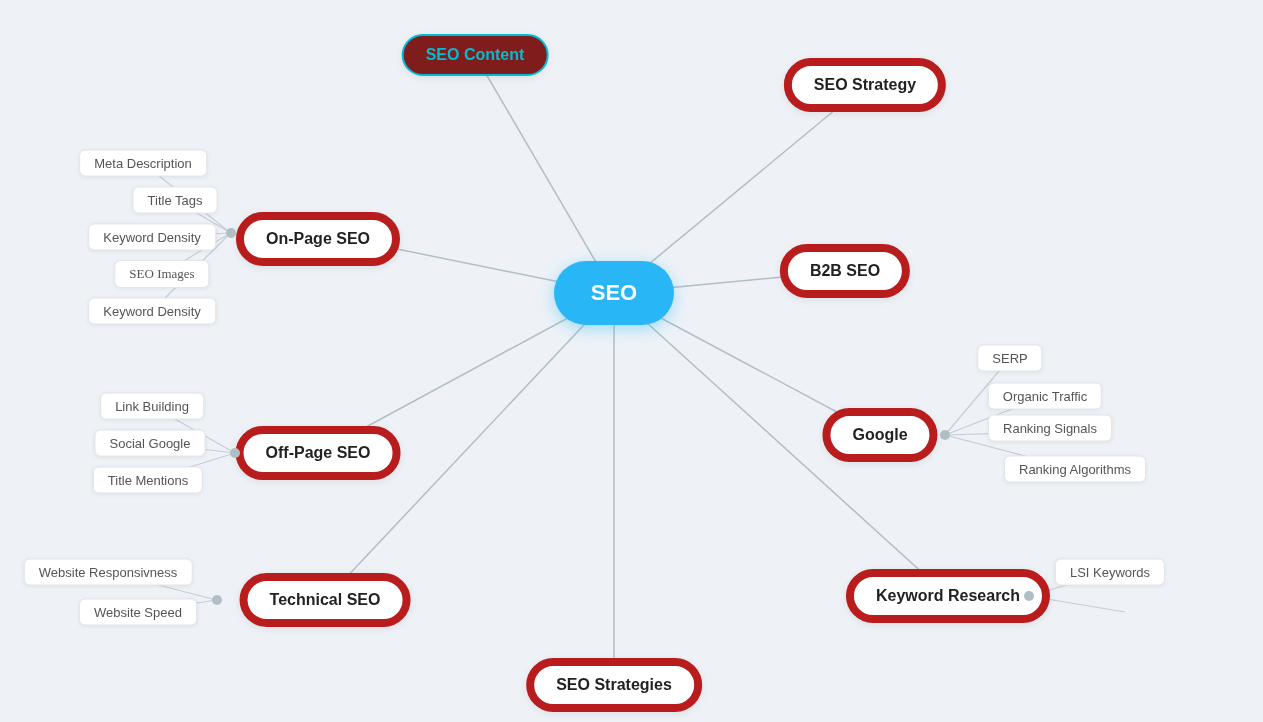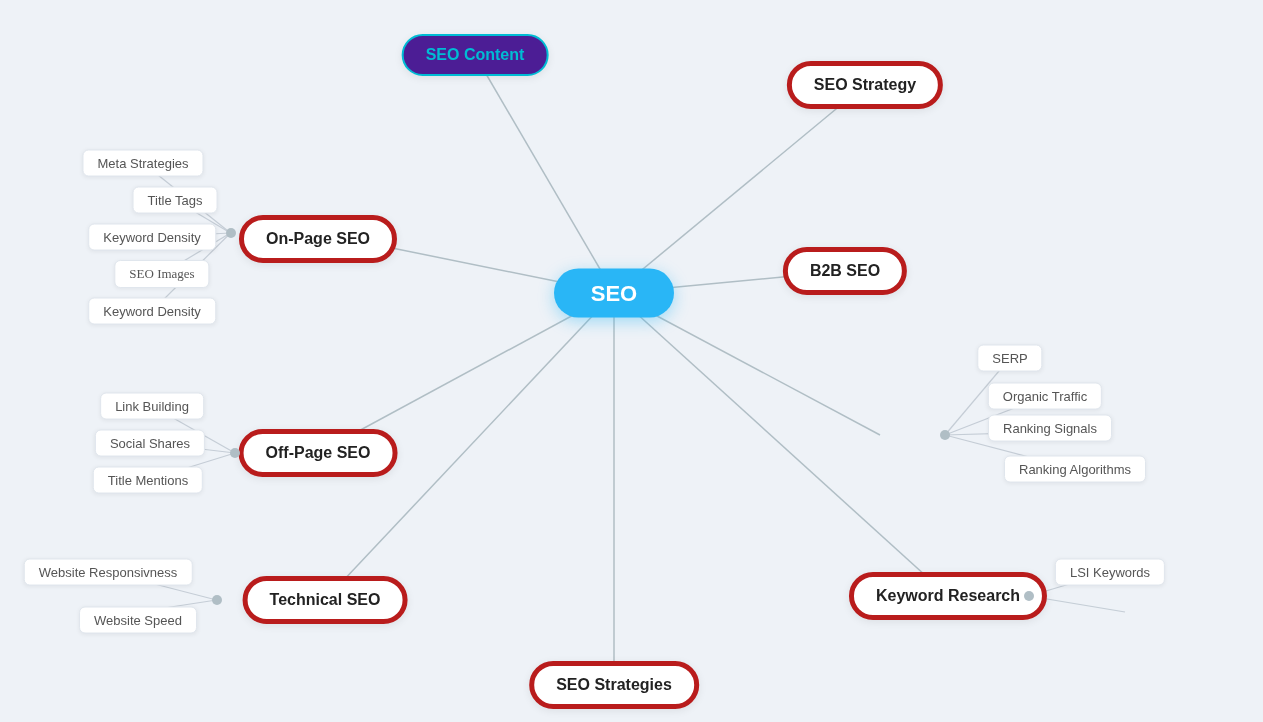--- a/index.html
+++ b/index.html
@@ -33,35 +33,35 @@
       box-shadow: 0 2px 8px rgba(0,0,0,0.08);
       cursor: pointer;
     }
     .node-center {
       background: #29b6f6;
       color: #fff;
       font-size: 22px;
       font-weight: 700;
       border-radius: 50px;
       width: 120px;
-      height: 49px;
+      height: 64px;
       box-shadow: 0 4px 16px rgba(41,182,246,0.4);
     }
     .node-main {
       background: #fff;
       color: #222;
       font-size: 16px;
       font-weight: 700;
       border-radius: 50px;
-      border: 5px solid #b91c1c;
+      border: 8px solid #b91c1c;
       padding: 10px 22px;
       white-space: nowrap;
     }
     .node-featured {
-      background: #4c1d95;
+      background: #7f1d1d;
       color: #00bcd4;
       font-size: 16px;
       font-weight: 700;
       border-radius: 50px;
       border: 2px solid #00bcd4;
       padding: 10px 22px;
       white-space: nowrap;
     }
     .node-leaf {
       background: #fff;
@@ -112,37 +112,38 @@
       <path d="M 614 293 Q 781 444.5 948 596" stroke="#b0bec5" stroke-width="1.5" fill="none"></path>
       <path d="M 1029 596 Q 1069.5 584 1110 572" stroke="#c5cdd6" stroke-width="1.2" fill="none"></path>
       <path d="M 1029 596 Q 1077 604 1125 612" stroke="#c5cdd6" stroke-width="1.2" fill="none"></path>
       <path d="M 614 293 Q 614 489 614 685" stroke="#b0bec5" stroke-width="1.5" fill="none"></path>
     </svg>
 <div class="node node-center" style="left: 614px; top: 293px; transform: translate(-50%, -50%);">SEO</div>
     <div class="node node-featured" style="left: 475px; top: 55px; transform: translate(-50%, -50%);">SEO Content</div>
     <div class="node node-main" style="left: 865px; top: 85px; transform: translate(-50%, -50%);">SEO Strategy</div>
     <div class="node node-main" style="left: 318px; top: 233px; transform: translate(-50%, -50%); margin-top: 6px;">On-Page SEO</div>
     <div class="dot" style="left: 230.5px; top: 233px;"></div>
-    <div class="node node-leaf" style="left: 143px; top: 163px; transform: translate(-50%, -50%);">Meta Strategies</div>
+    <div class="node node-leaf" style="left: 143px; top: 163px; transform: translate(-50%, -50%);">Meta Description</div>
     <div class="node node-leaf" style="left: 175px; top: 200px; transform: translate(-50%, -50%);">Title Tags</div>
     <div class="node node-leaf" style="left: 152px; top: 237px; transform: translate(-50%, -50%);">Keyword Density</div>
     <div class="node node-leaf" style="left: 162px; top: 274px; transform: translate(-50%, -50%); font-family: Liberation Serif, serif;">SEO Images</div>
     <div class="node node-leaf" style="left: 152px; top: 311px; transform: translate(-50%, -50%);">Keyword Density</div>
     <div class="node node-main" style="left: 845px; top: 271px; transform: translate(-50%, -50%);">B2B SEO</div>
     <div class="node node-main" style="left: 318px; top: 453px; transform: translate(-50%, -50%);">Off-Page SEO</div>
     <div class="dot" style="left: 235px; top: 453px;"></div>
     <div class="node node-leaf" style="left: 152px; top: 406px; transform: translate(-50%, -50%);">Link Building</div>
-    <div class="node node-leaf" style="left: 150px; top: 443px; transform: translate(-50%, -50%);">Social Shares</div>
+    <div class="node node-leaf" style="left: 150px; top: 443px; transform: translate(-50%, -50%);">Social Google</div>
     <div class="node node-leaf" style="left: 148px; top: 480px; transform: translate(-50%, -50%);">Title Mentions</div>
+    <div class="node node-main" style="left: 880px; top: 435px; transform: translate(-50%, -50%);">Google</div>
     <div class="dot" style="left: 945px; top: 435px;"></div>
     <div class="node node-leaf" style="left: 1010px; top: 358px; transform: translate(-50%, -50%);">SERP</div>
     <div class="node node-leaf" style="left: 1045px; top: 396px; transform: translate(-50%, -50%);">Organic Traffic</div>
     <div class="node node-leaf" style="left: 1050px; top: 428px; transform: translate(-50%, -50%);">Ranking Signals</div>
     <div class="node node-leaf" style="left: 1075px; top: 469px; transform: translate(-50%, -50%);">Ranking Algorithms</div>
     <div class="node node-main" style="left: 325px; top: 600px; transform: translate(-50%, -50%);">Technical SEO</div>
     <div class="dot" style="left: 216.5px; top: 600px;"></div>
     <div class="node node-leaf" style="left: 108px; top: 572px; transform: translate(-50%, -50%);">Website Responsivness</div>
-    <div class="node node-leaf" style="left: 138px; top: 612px; transform: translate(-50%, -50%); margin-top: 8px;">Website Speed</div>
+    <div class="node node-leaf" style="left: 138px; top: 612px; transform: translate(-50%, -50%);">Website Speed</div>
     <div class="node node-main" style="left: 948px; top: 596px; transform: translate(-50%, -50%);">Keyword Research</div>
     <div class="dot" style="left: 1029px; top: 596px;"></div>
     <div class="node node-leaf" style="left: 1110px; top: 572px; transform: translate(-50%, -50%);">LSI Keywords</div>
     <div class="node node-main" style="left: 614px; top: 685px; transform: translate(-50%, -50%);">SEO Strategies</div>
   </div>
 
 </body></html>

